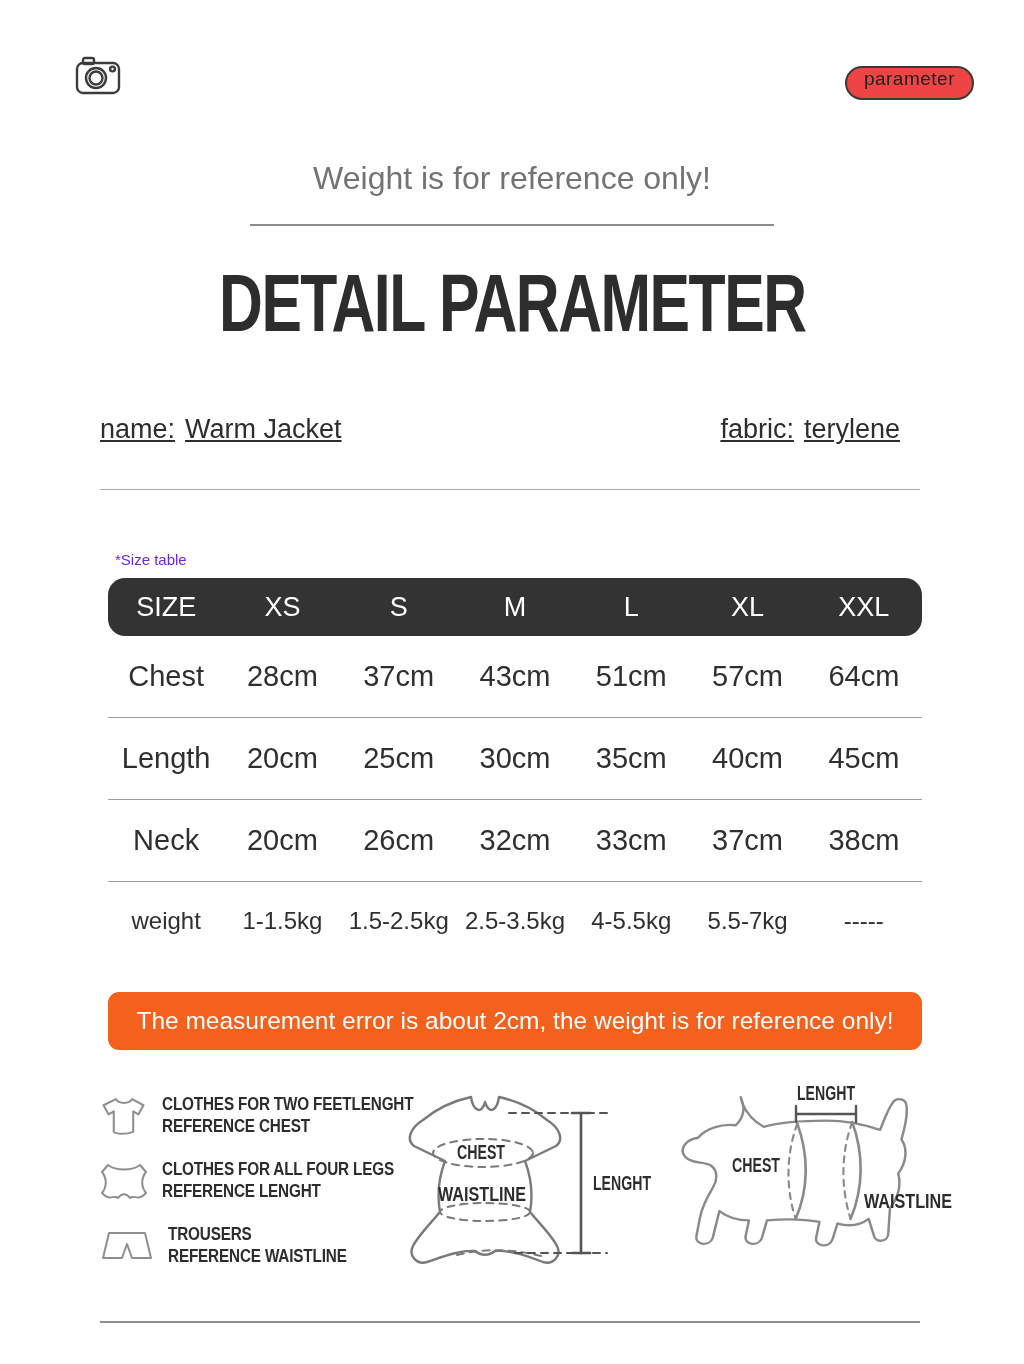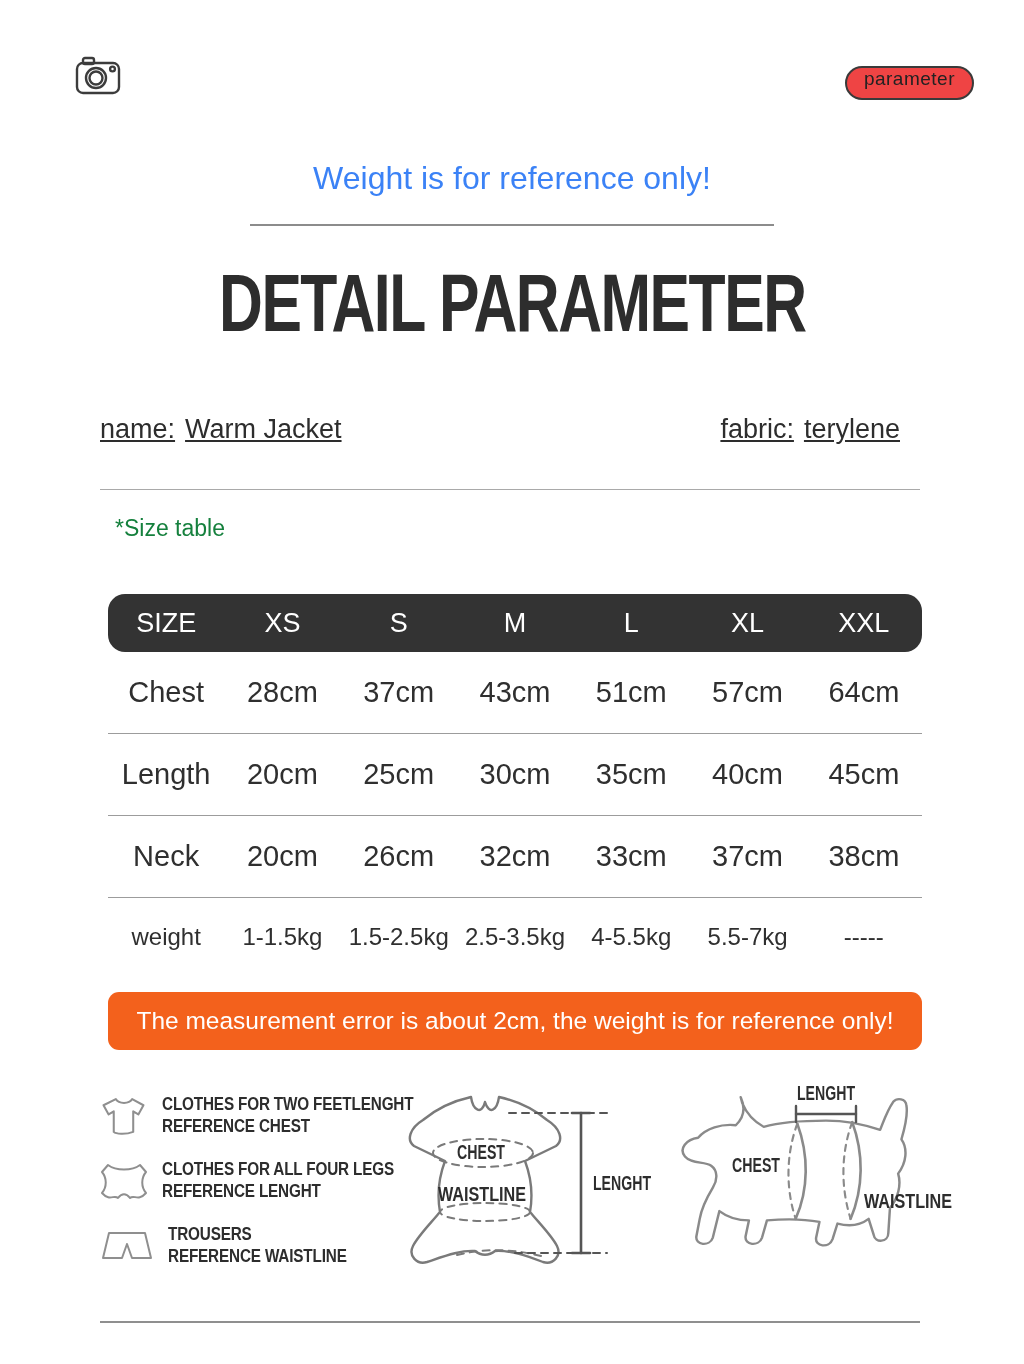--- a/index.html
+++ b/index.html
@@ -11,36 +11,36 @@
 
   
   .camera{left:74px;top:54px;}
   .pill{
     right:50px;top:66px;height:30px;border:2px solid #3a3a3a;border-radius:17px;
     padding:0 17px;display:flex;align-items:flex-start;font-size:19px;color:#222;
     letter-spacing:.5px;background:#ef4444;
   }
 
   
-  .subtitle{top:160px;left:0;width:100%;text-align:center;font-size:32px;color:#3b82f6;}
+  .subtitle{top:160px;left:0;width:100%;text-align:center;font-size:32px;color:#737373;}
   .rule-1{top:224px;left:250px;width:524px;border-top:2px solid #8c8c8c;height:0;}
   .title-wrap{top:242px;left:0;width:100%;text-align:center;line-height:1;margin-top:20px;}
   .title-wrap span{
     display:inline-block;font-size:82px;font-weight:700;letter-spacing:-2px;
     transform:scaleX(0.74);transform-origin:center;color:#2d2d2d;white-space:nowrap;
   }
 
   
   .product-row{top:414px;left:100px;width:800px;display:flex;justify-content:space-between;font-size:27px;color:#2d2d2d;text-decoration:underline;}
   .product-row .val{margin-left:10px;}
   .rule-2{top:489px;left:100px;width:820px;border-top:1px solid #a9a9a9;height:0;}
 
   
-  .caption{top:515px;left:115px;font-size:23px;color:#15803d;}
-  .table{top:594px;left:108px;width:814px;}
+  .caption{top:551px;left:115px;font-size:15px;color:#6d28d9;}
+  .table{top:578px;left:108px;width:814px;}
   .thead{
     height:58px;background:#333333;border-radius:17px;color:#ffffff;
     display:grid;grid-template-columns:repeat(7,1fr);align-items:center;text-align:center;
     font-size:27px;
   }
   .trow{
     display:grid;grid-template-columns:repeat(7,1fr);align-items:center;text-align:center;
     height:81px;font-size:29px;border-bottom:1px solid #9c9c9c;color:#2f2f2f;
   }
   .trow.last{border-bottom:none;font-size:24px;height:78px;}

